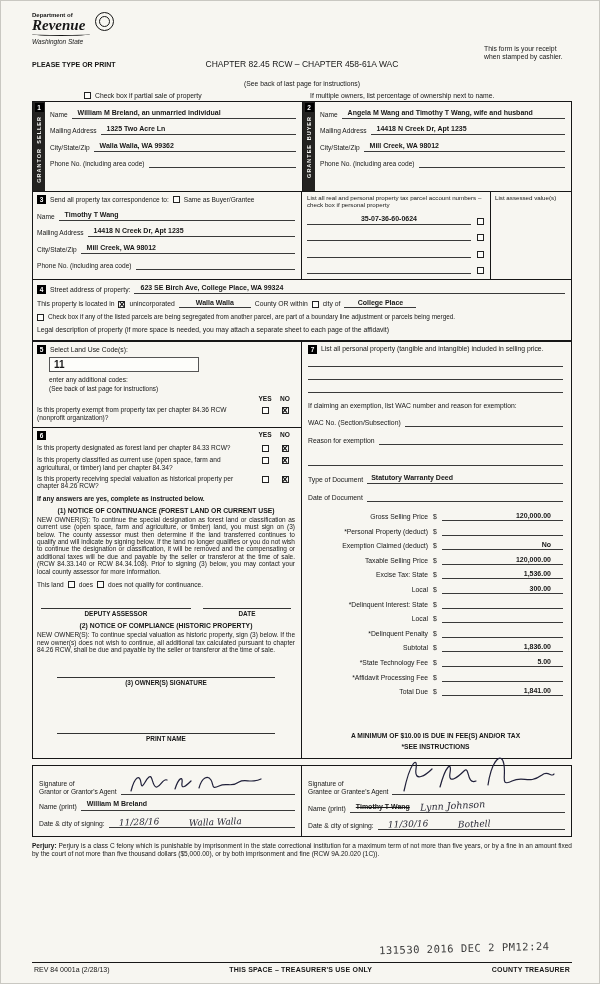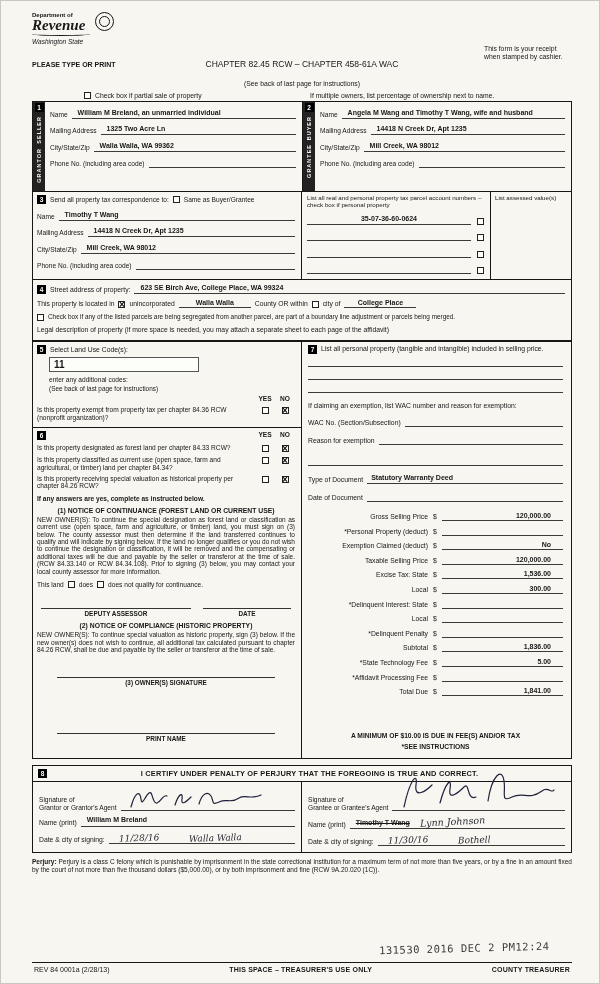--- a/index.html
+++ b/index.html
@@ -506,24 +506,20 @@
             <span class="mval">1,841.00</span>
           </div>
       </div>
 
       <div class="min-note first">A MINIMUM OF $10.00 IS DUE IN FEE(S) AND/OR TAX</div>
       <div class="min-note">*SEE INSTRUCTIONS</div>
     </div>
   </div>
 
   <div class="blockC">
-    <div class="certify-row">
-      <span class="numbox">8</span>
-      <span class="certify-text">I CERTIFY UNDER PENALTY OF PERJURY THAT THE FOREGOING IS TRUE AND CORRECT.</span>
-    </div>
     <div class="sig-grid">
       <div class="sig-half left">
         <div class="sig-row">
           <div class="sig-label">
             <div>Signature of</div>
             <div>Grantor or Grantor's Agent</div>
           </div>
           <div class="sig-area">
             <svg width="140" height="26" viewBox="0 0 140 26">
               <path d="M6 20 C10 5 15 3 16 12 C17 20 20 9 24 6 C28 3 27 17 32 16 C36 15 38 7 42 9 M50 18 C54 6 58 5 57 12 C56 19 61 15 66 10 M74 17 C77 6 83 4 86 9 C89 14 86 19 94 15 C102 11 106 17 114 11 C120 7 126 13 136 8" stroke="#20203a" stroke-width="1.2" fill="none" stroke-linecap="round"></path>

